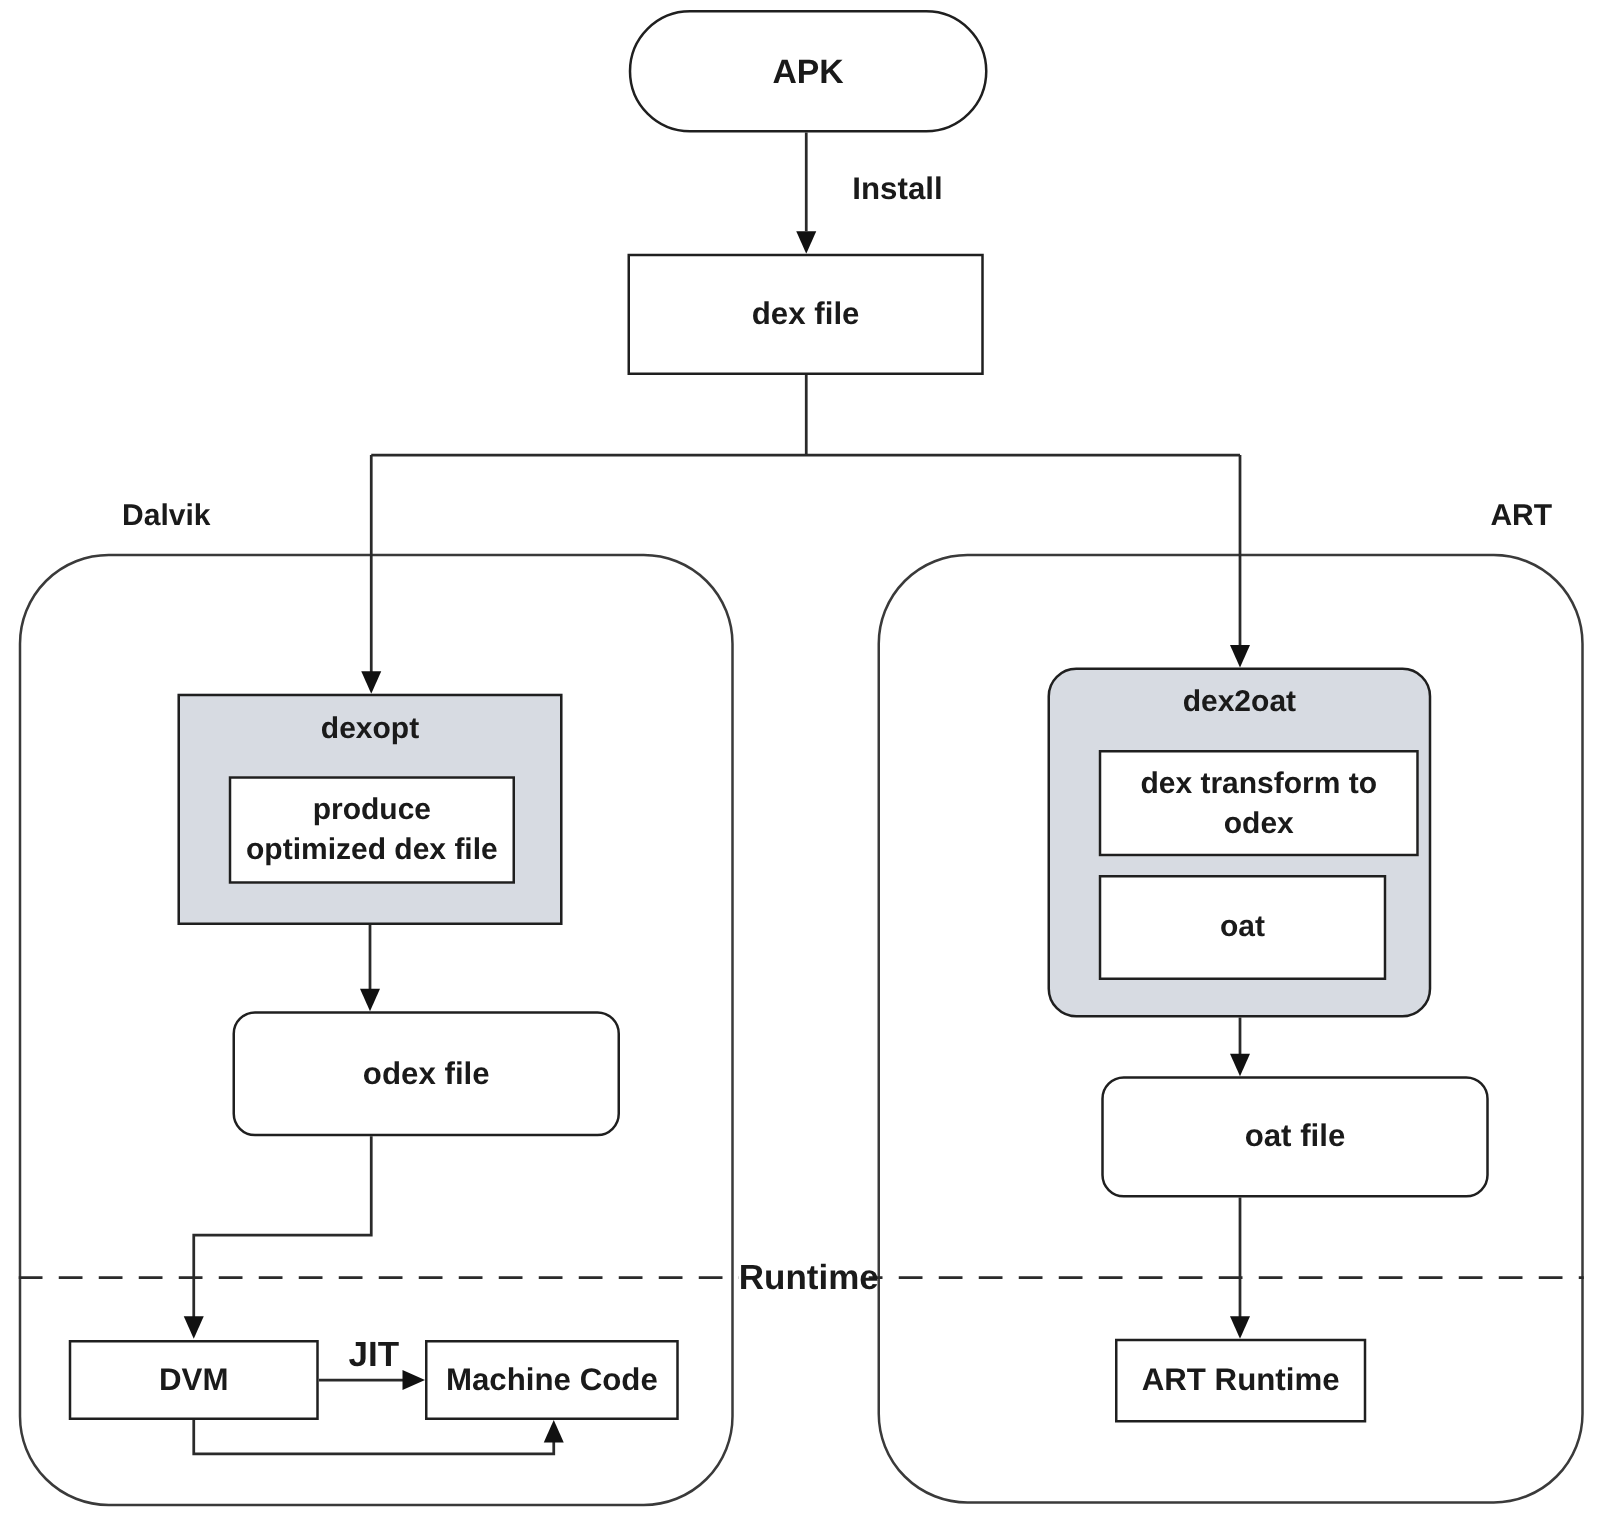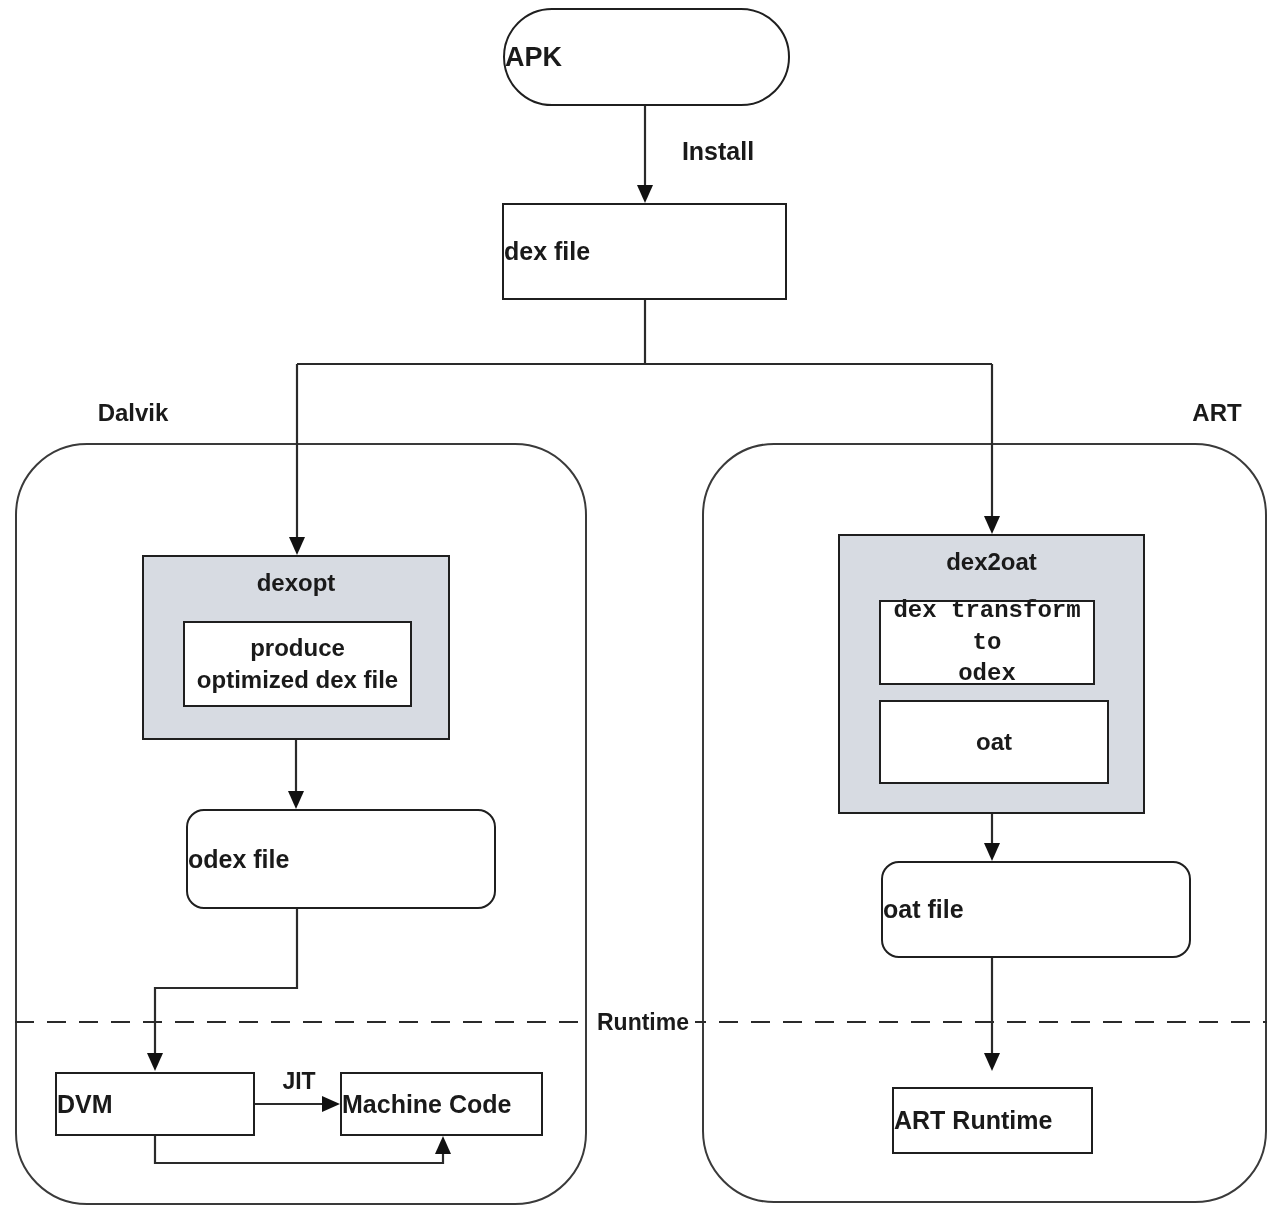--- a/index.html
+++ b/index.html
@@ -48,21 +48,21 @@
     background: transparent;
     z-index: 1;
   }
 
   .node {
     position: absolute;
     border: 2px solid #1f1f1f;
     background: #fff;
     display: flex;
     align-items: center;
-    justify-content: flex-start;
+    justify-content: center;
     text-align: center;
     z-index: 3;
   }
   .node.stadium { border-radius: 49px; }
   .node.soft { border-radius: 18px; margin-left: 44px; }
 
   .process {
     position: absolute;
     border: 2px solid #1f1f1f;
     background: var(--process-fill);
@@ -89,21 +89,21 @@
   }
 
   .float-label {
     position: absolute;
     text-align: center;
     z-index: 4;
   }
 
   .fs-27 { font-size: 27px; }
   .fs-25 { font-size: 25px; }
-  .fs-23 { font-size: 23px; }
+  .fs-23 { font-size: 28px; }
   .fs-28 { font-size: 24px; }
 
   .runtime-label {
     position: absolute;
     left: 591px;
     top: 1002px;
     width: 104px;
     height: 40px;
     line-height: 40px;
     background: var(--bg);
@@ -190,36 +190,36 @@
   </div>
 
   <div class="float-label fs-23" style="left:269px; top:1068px; width:60px;">
     <span>JIT</span>
   </div>
 
   <div class="node fs-25" style="left:340px; top:1072px; width:203px; height:64px;">
     <span>Machine Code</span>
   </div>
 
-  <div class="process" style="left:838px; top:534px; width:307px; height:280px;">
+  <div class="process" style="left:838px; top:534px; width:307px; height:280px;border-radius:23px;">
     <div class="process-title">dex2oat</div>
-    <div class="inner" style="left:39px; top:64px; width:216px; height:85px;font-family:Liberation Mono, monospace;">
+    <div class="inner" style="left:39px; top:64px; width:256px; height:85px;">
       <span>dex transform to</span>
       <span>odex</span>
     </div>
     <div class="inner" style="left:39px; top:164px; width:230px; height:84px;">
       <span>oat</span>
     </div>
   </div>
 
   <div class="node soft fs-25" style="left:837px; top:861px; width:310px; height:97px;">
     <span>oat file</span>
   </div>
 
-  <div class="node fs-25" style="left:892px; top:1071px; width:201px; height:67px;margin-top:16px;">
+  <div class="node fs-25" style="left:892px; top:1071px; width:201px; height:67px;">
     <span>ART Runtime</span>
   </div>
 
   <div class="runtime-label fs-23">
     <span>Runtime</span>
   </div>
 
 </div>
 
 </body></html>

